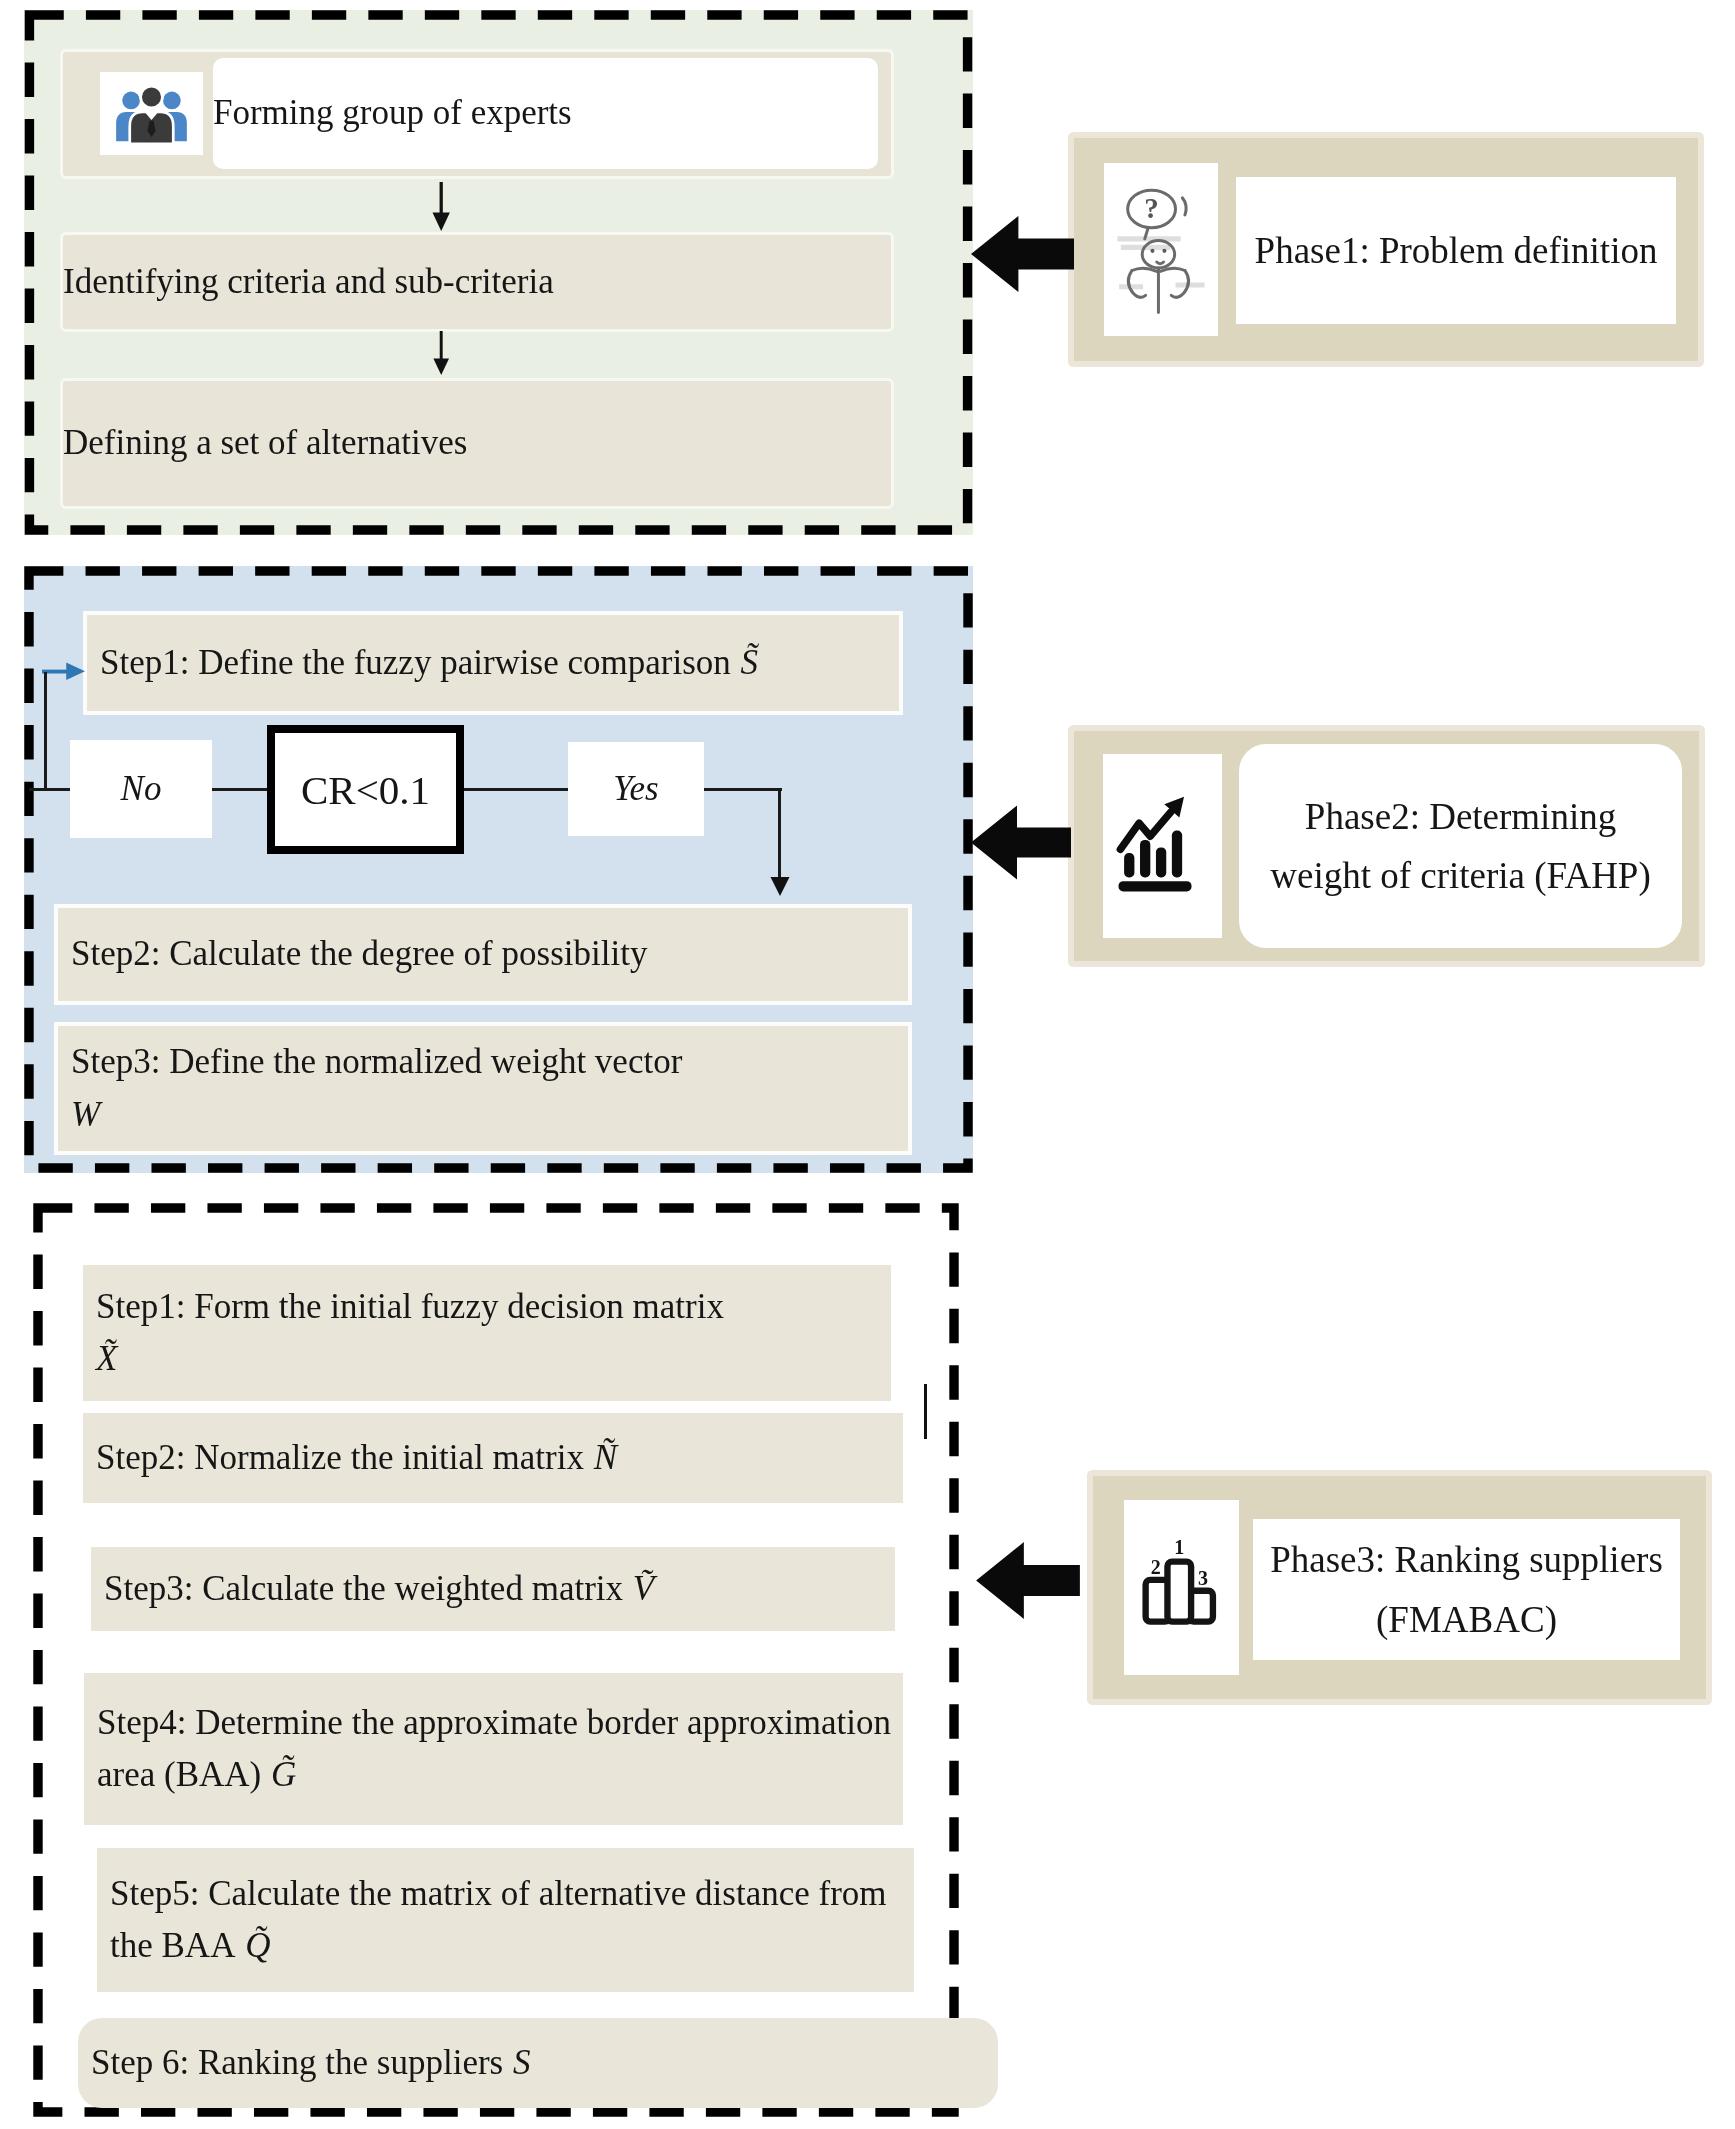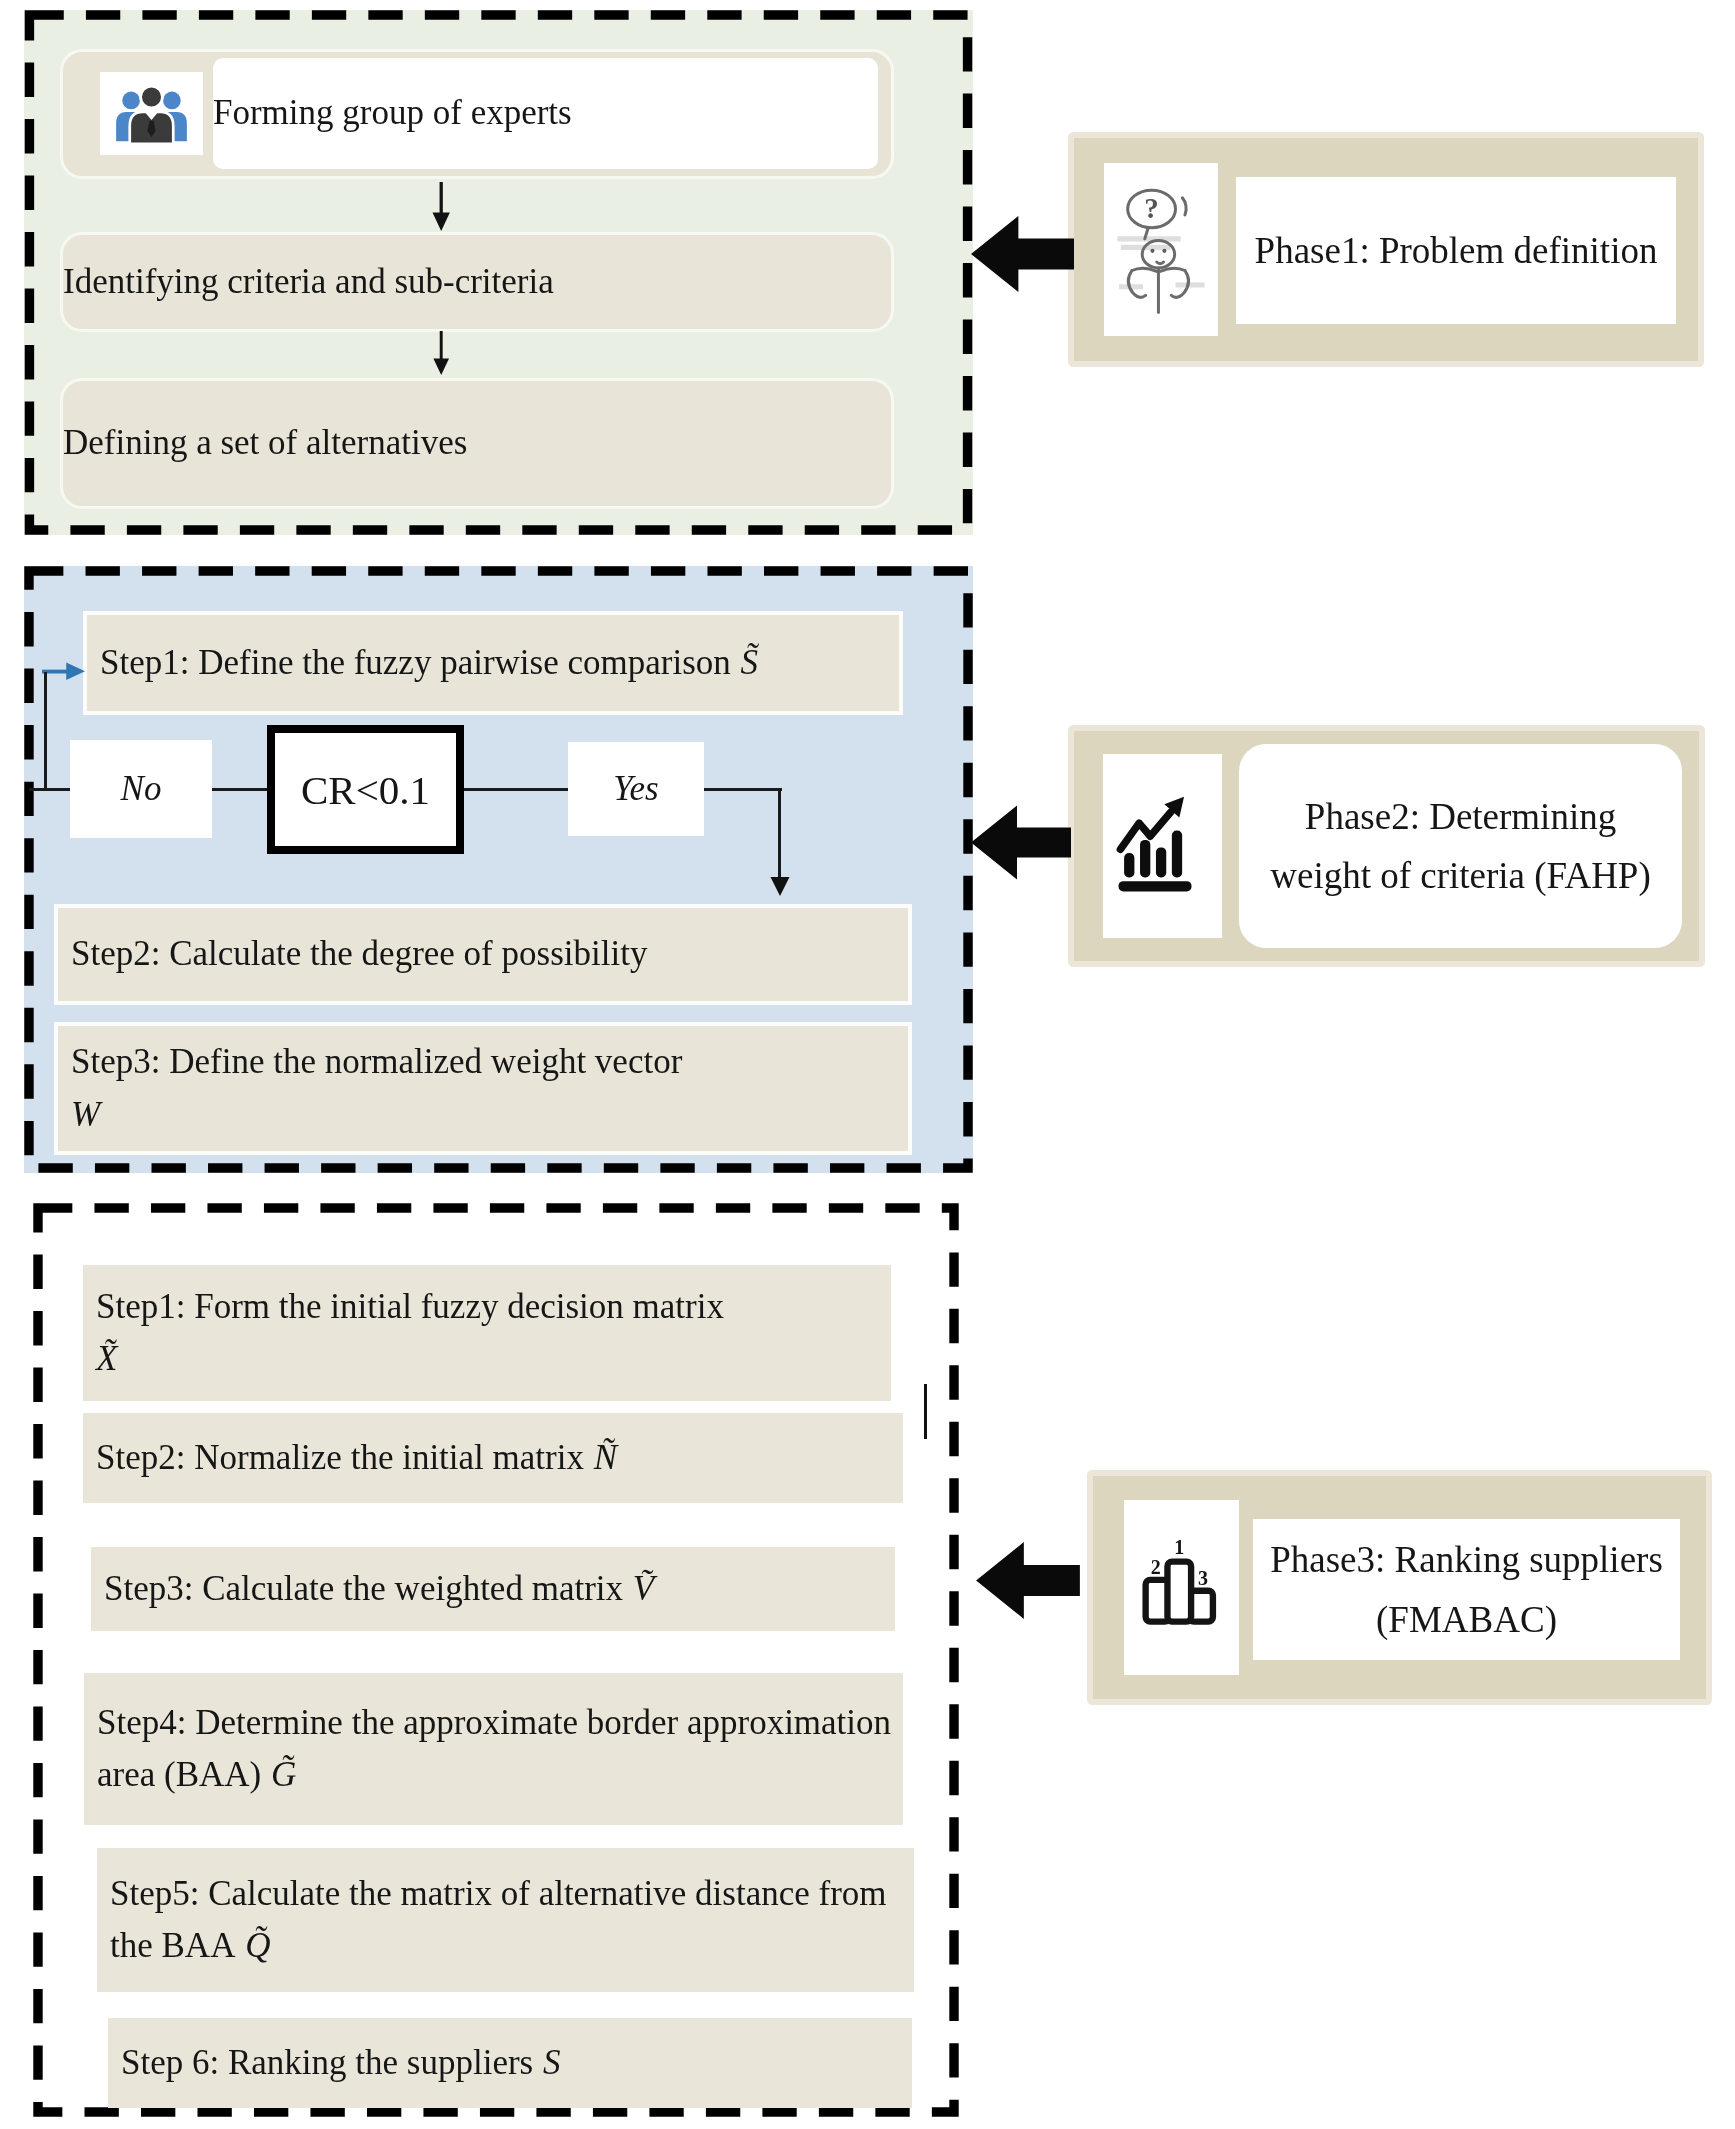--- a/index.html
+++ b/index.html
@@ -11,21 +11,21 @@
   .panel{position:absolute;box-sizing:border-box;}
   .panel > svg.dash{position:absolute;left:0;top:0;pointer-events:none;}
   .step{
     position:absolute;box-sizing:border-box;display:flex;align-items:center;
     font-size:35px;line-height:1.5;
   }
   .stepline{width:100%;}
   .beige{background:#e8e5d8;}
   .beige3{background:#e9e6d9;}
   .whiteborder{border:4.4px solid #fcfcfa;}
-  .rounded{border-radius:22px;border:3.9px solid #f8f8f3;}
+  .rounded{border-radius:6px;border:3.9px solid #f8f8f3;}
   .center .stepline{text-align:left;}
   .nowrap .stepline{white-space:nowrap;}
   .padded{padding-left:13px;padding-right:10px;}
   .sym{font-style:italic;margin-left:0.28em;}
   .sym.block{display:block;margin-left:0;}
   .whitebox{background:#ffffff;}
   .decision{
     position:absolute;box-sizing:border-box;background:#ffffff;display:flex;align-items:center;justify-content:center;
   }
   .noyes{font-size:35px;font-style:italic;}
@@ -214,21 +214,21 @@
       <span>Step4: Determine the approximate border approximation area (BAA)</span><span class="sym">G̃</span>
     </div>
   </div>
 
   <div class="step beige3 padded" style="left:97px;top:1848px;width:817px;height:144px;">
     <div class="stepline">
       <span>Step5: Calculate the matrix of alternative distance from the BAA</span><span class="sym">Q̃</span>
     </div>
   </div>
 
-  <div class="step beige3 nowrap padded" style="left:108px;top:2018px;width:804px;height:90px;">
+  <div class="step beige3 nowrap padded" style="left:78px;top:2018px;width:920px;height:90px;border-radius:24px;">
     <div class="stepline">
       <span>Step 6: Ranking the suppliers</span><span class="sym">S</span>
     </div>
   </div>
 
   <div class="label-frame" style="left:1087px;top:1470px;width:625px;height:235px;"></div>
   <div class="tile" style="left:1124px;top:1500px;width:115px;height:175px;">
     <svg width="100" height="100" viewBox="0 0 110 110">
       <g stroke="#141414" stroke-width="7" fill="#ffffff" stroke-linejoin="round">
         <rect x="15" y="46" width="26" height="46" rx="5"></rect>

